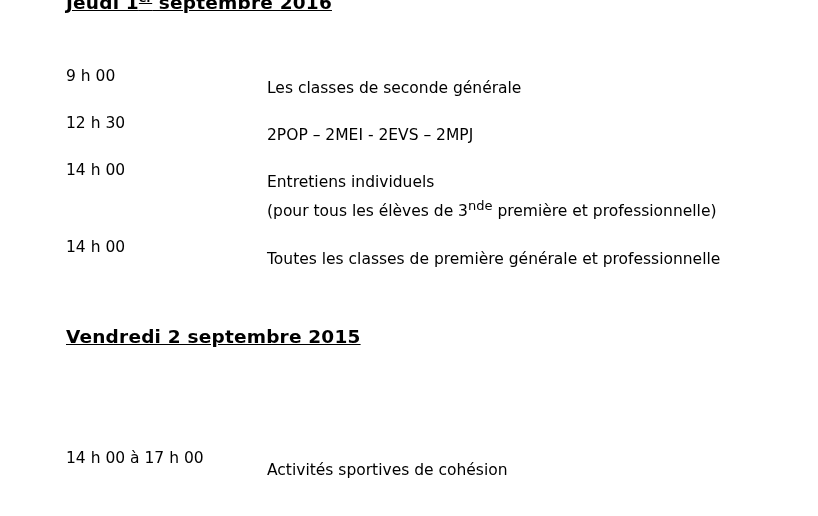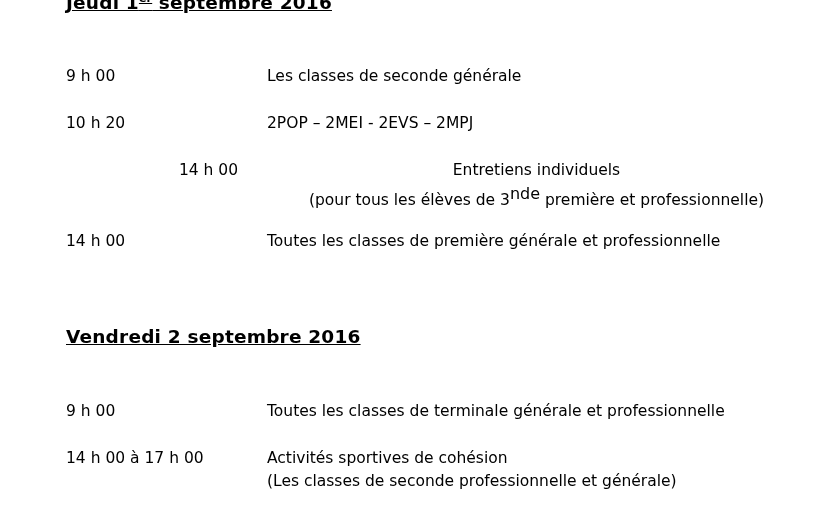--- a/index.html
+++ b/index.html
@@ -44,60 +44,58 @@
   .entry .time {
     display: inline-block;
     width: 201px;
     vertical-align: top;
     white-space: nowrap;
   }
   .entry .desc {
     display: inline-block;
     vertical-align: top;
     white-space: nowrap;
+    margin-top: 12px;
   }
   .entry .desc .line2 {
     display: block;
     white-space: nowrap;
   }
   .entry .desc sup {
-    font-size: 16px;
+    font-size: 13px;
     vertical-align: super;
   }
 </style>
 </head>
 <body>
 
 <div class="page">
 
   <div class="section-heading" style="top:-8px;">
     <span>Jeudi 1</span><sup>er</sup><span> septembre 2016</span>
   </div>
 
   <div class="entry" style="top:65px;">
     <span class="time">9 h 00</span><span class="desc"><span>Les classes de seconde générale</span></span>
   </div>
 
   <div class="entry" style="top:112px;">
-    <span class="time">10 h 20</span><span class="desc"><span>2POP – 2MEI - 2EVS – 2MPJ</span></span>
+    <span class="time">12 h 30</span><span class="desc"><span>2POP – 2MEI - 2EVS – 2MPJ</span></span>
   </div>
 
-  <div class="entry" style="top:159px;text-align:center;">
+  <div class="entry" style="top:159px;">
     <span class="time">14 h 00</span><span class="desc"><span>Entretiens individuels</span><span class="line2"><span>(pour tous les élèves de 3</span><sup>nde</sup><span> première et professionnelle)</span></span></span>
   </div>
 
-  <div class="entry" style="top:230px;">
+  <div class="entry" style="top:236px;">
     <span class="time">14 h 00</span><span class="desc"><span>Toutes les classes de première générale et professionnelle</span></span>
   </div>
 
   <div class="section-heading" style="top:326px;">
-    <span>Vendredi 2 septembre 2016</span>
+    <span>Vendredi 2 septembre 2015</span>
   </div>
 
-  <div class="entry" style="top:400px;">
-    <span class="time">9 h 00</span><span class="desc"><span>Toutes les classes de terminale générale et professionnelle</span></span>
-  </div>
 
   <div class="entry" style="top:447px;text-decoration:underline;">
-    <span class="time">14 h 00 à 17 h 00</span><span class="desc"><span>Activités sportives de cohésion</span><span class="line2">(Les classes de seconde professionnelle et générale)</span></span>
+    <span class="time">14 h 00 à 17 h 00</span><span class="desc"><span>Activités sportives de cohésion</span></span>
   </div>
 
 </div>
 
 </body></html>

